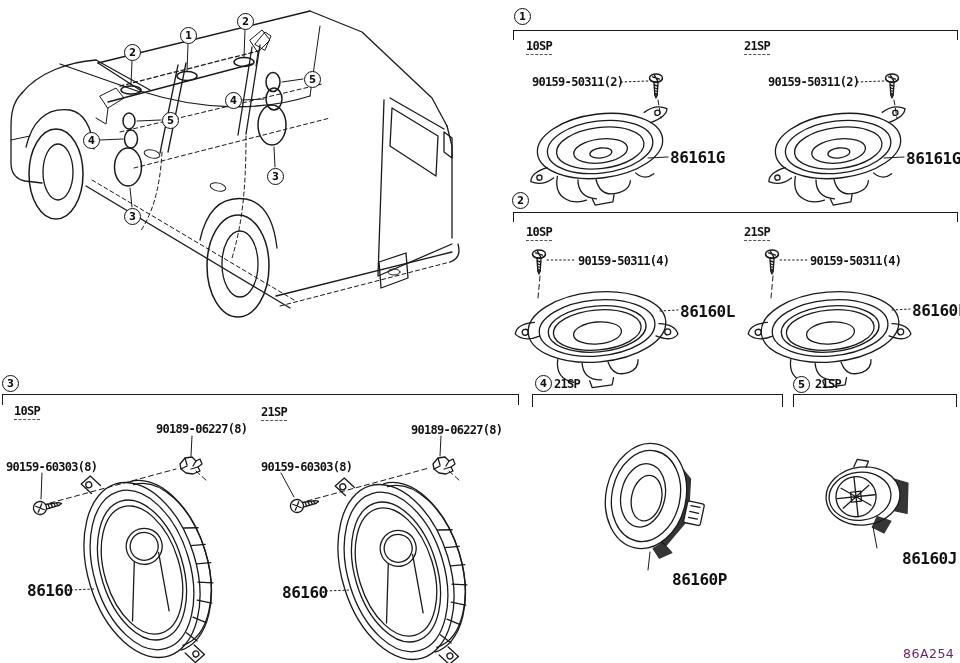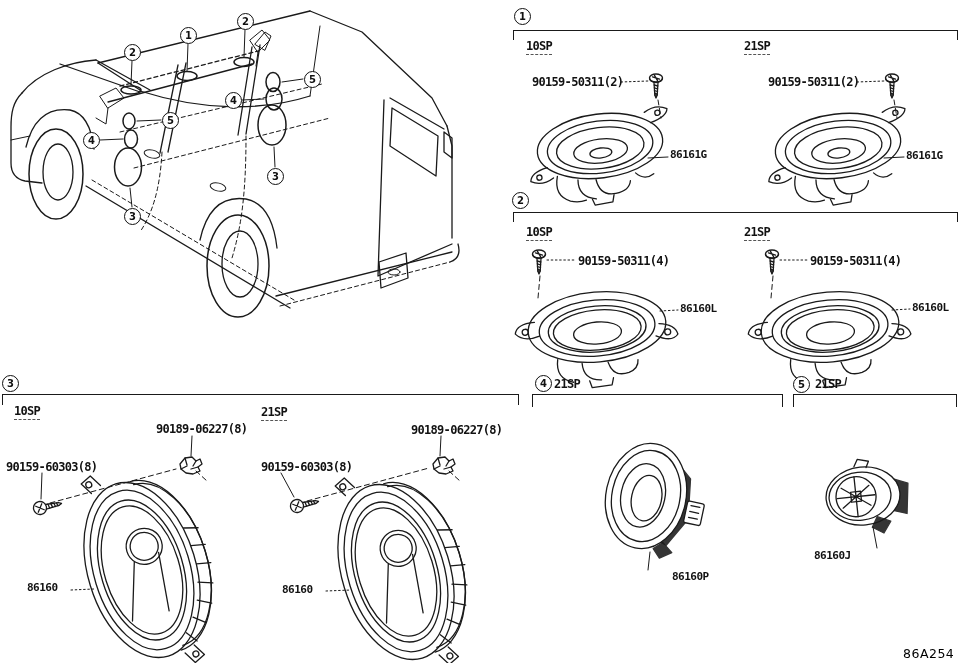--- a/index.html
+++ b/index.html
@@ -9,28 +9,28 @@
   .ln{fill:none;stroke:#1a1a1a;stroke-width:1.3;stroke-linecap:round;stroke-linejoin:round;}
   .w13{stroke-width:1.5;}
   .thin{stroke-width:1;}
   .dash{stroke-dasharray:5 3.5;}
   .dsh2{stroke-dasharray:4 3;}
   .dot{stroke-dasharray:1.6 2.6;}
   .fillw{fill:#fff;}
   .dark{fill:#1a1a1a;stroke:#1a1a1a;}
   .lbl{position:absolute;font:700 12px/1.1 "DejaVu Sans Mono",monospace;
        letter-spacing:-0.7px;color:#111;white-space:nowrap;}
-  .pname{font-size:11px;letter-spacing:-0.5px;}
+  .pname{font-size:16px;letter-spacing:-0.5px;}
   .grade{border-bottom:1.5px dashed #555;padding-bottom:1px;}
   .callout{position:absolute;width:17px;height:17px;border:1.5px solid #111;border-radius:50%;
            background:#fff;display:flex;align-items:center;justify-content:center;
            font:700 10px "DejaVu Sans",sans-serif;box-sizing:border-box;z-index:5;}
   .bracket{position:absolute;border-top:1.4px solid #1a1a1a;border-left:1.4px solid #1a1a1a;
            border-right:1.4px solid #1a1a1a;box-sizing:border-box;}
-  .footer{position:absolute;font:400 12.5px "DejaVu Sans",sans-serif;letter-spacing:0.5px;color:#000000;}
+  .footer{position:absolute;font:400 12.5px "DejaVu Sans",sans-serif;letter-spacing:0.5px;color:#701a75;}
 </style>
 </head>
 <body>
 
 <div id="stage">
 
 <svg width="960" height="663" viewBox="0 0 960 663">
   <defs>
     <g id="screwV" class="ln">
       <ellipse rx="6.5" ry="4"></ellipse>
@@ -321,17 +321,17 @@
 <div class="lbl pname" style="left:912px;top:302px">86160L</div>
 
 <div class="lbl" style="left:156px;top:423px">90189-06227(8)</div>
 <div class="lbl" style="left:411px;top:424px">90189-06227(8)</div>
 <div class="lbl" style="left:6px;top:461px">90159-60303(8)</div>
 <div class="lbl" style="left:261px;top:461px">90159-60303(8)</div>
 <div class="lbl pname" style="left:27px;top:582px">86160</div>
 <div class="lbl pname" style="left:282px;top:584px">86160</div>
 
 <div class="lbl pname" style="left:672px;top:571px">86160P</div>
-<div class="lbl pname" style="left:814px;top:550px">86160J</div>
+<div class="lbl pname" style="left:902px;top:550px">86160J</div>
 
 <div class="footer" style="left:903px;top:646px">86A254</div>
 
 </div>
 
 </body></html>

